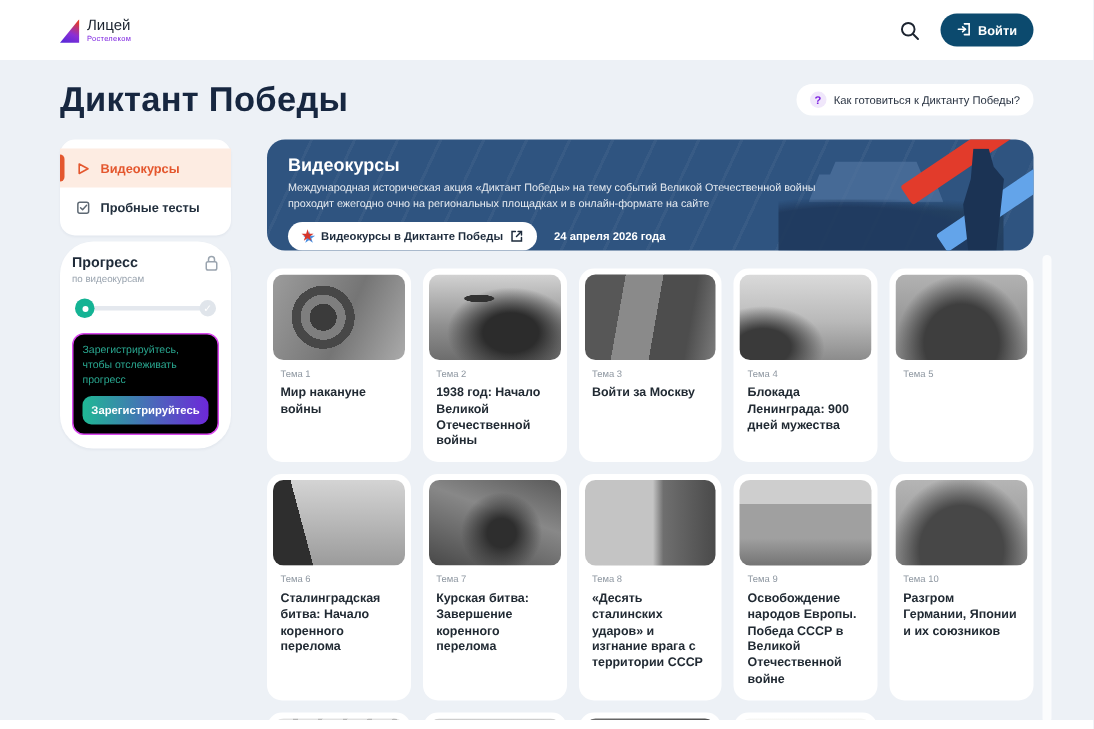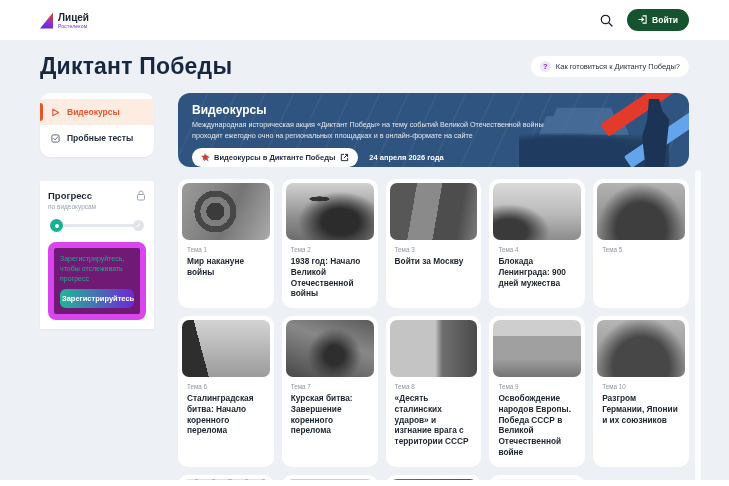--- a/index.html
+++ b/index.html
@@ -3,52 +3,52 @@
 <meta charset="utf-8">
 <style>
   *{margin:0;padding:0;box-sizing:border-box}
   html,body{width:729px;height:486px}
   body{font-family:"Liberation Sans",sans-serif;background:#edf1f6;overflow:hidden;position:relative}
 
   
   .header{height:40px;background:#fff;display:flex;align-items:center;justify-content:space-between;padding:0 40px}
   .logo{display:flex;align-items:flex-end;gap:5px;cursor:pointer}
   .logo-mark{width:13px;height:16px;background:linear-gradient(205deg,#e23b2b 10%,#8b2fd6 55%,#4e27d8);clip-path:polygon(100% 0,100% 100%,0 100%)}
-  .logo-t1{font-size:10px;font-weight:bold;color:#1c2430;line-height:1.1}
+  .logo-t1{font-size:10px;font-weight:normal;color:#1c2430;line-height:1.1}
   .logo-t2{font-size:5px;color:#7b1fe0;letter-spacing:.2px}
   .header-right{display:flex;align-items:center;gap:14px}
   .search-btn{background:none;border:none;cursor:pointer;display:flex}
-  .login-btn{display:flex;gap:5px;background:#14532d;color:#fff;font-size:8.5px;font-weight:bold;border:none;border-radius:13px;padding:6px 11px;cursor:pointer;font-family:inherit}
+  .login-btn{display:flex;gap:5px;background:#0c4a6e;color:#fff;font-size:8.5px;font-weight:bold;border:none;border-radius:13px;padding:6px 11px;cursor:pointer;font-family:inherit}
 
   
   .page{padding:0 40px}
   .title-row{display:flex;justify-content:space-between;align-items:center;margin-top:13px}
   .page-title{font-size:23px;font-weight:bold;color:#172740;letter-spacing:.2px}
   .help-pill{display:flex;align-items:center;gap:5px;background:#fff;border:none;border-radius:13px;padding:5px 9px;font-size:7.5px;color:#2a3443;cursor:pointer;font-family:inherit}
   .help-q{width:11px;height:11px;border-radius:50%;background:#f0e7fb;color:#7b1fe0;font-size:7.5px;display:flex;align-items:center;justify-content:center;font-weight:bold}
 
   
   .layout{display:flex;gap:24px;margin-top:13px;align-items:flex-start}
   .sidebar{width:114px;flex-shrink:0}
   .side-card{background:#fff;border-radius:10px;padding:6px 0;box-shadow:0 1px 2px rgba(20,40,80,.05)}
   .menu-item{display:flex;align-items:center;gap:7px;padding:8px 11px;font-size:8.5px;font-weight:bold;color:#23303e;position:relative;cursor:pointer}
   .menu-item.active{background:#fdece2;color:#e4572e}
   .menu-item.active::before{content:"";position:absolute;left:0;top:4px;bottom:4px;width:3px;border-radius:0 3px 3px 0;background:#e4572e}
   .menu-icon{display:flex;flex-shrink:0}
 
-  .progress-card{margin-top:24px;background:#fff;border-radius:1px;padding:9px 8px;box-shadow:0 1px 2px rgba(20,40,80,.05)}
+  .progress-card{margin-top:4px;background:#fff;border-radius:22px;padding:9px 8px;box-shadow:0 1px 2px rgba(20,40,80,.05)}
   .progress-head{display:flex;justify-content:space-between;align-items:flex-start}
   .progress-title{font-size:9.5px;font-weight:bold;color:#1e2a38}
   .progress-sub{font-size:6.5px;color:#9aa4af;margin-top:2px}
   .slider{position:relative;height:13px;margin:9px 2px 10px}
   .slider-track{position:absolute;left:5px;right:5px;top:5px;height:3px;background:#e4e8ee;border-radius:2px}
   .slider-dot{position:absolute;left:0;top:0;width:13px;height:13px;border-radius:50%;background:#14b394;cursor:pointer}
   .slider-dot::after{content:"";position:absolute;left:4.5px;top:4.5px;width:4px;height:4px;border-radius:50%;background:#fff}
   .slider-end{position:absolute;right:0;top:1px;width:11px;height:11px;border-radius:50%;background:#e0e5eb;color:#fff;font-size:7px;display:flex;align-items:center;justify-content:center}
-  .register-box{border:6px solid #d946ef;background:#701a75;border-radius:8px;padding:6px}
+  .register-box{border:1px solid #d946ef;background:#000000;border-radius:8px;padding:6px}
   .register-note{font-size:7px;color:#29a68f;line-height:1.4}
   .register-btn{margin-top:6px;width:100%;border:none;border-radius:6px;padding:5px 2px;font-size:7.5px;font-weight:bold;color:#fff;background:linear-gradient(90deg,#1fb894,#6d28d9);cursor:pointer;font-family:inherit}
 
   
   .main{flex:1;min-width:0}
   .banner{position:relative;background:#2f5480;border-radius:12px;padding:10px 14px;overflow:hidden;height:74px}
   .banner::after{content:"";position:absolute;inset:0;background:repeating-linear-gradient(115deg,rgba(255,255,255,.045) 0 2px,transparent 2px 26px)}
   .banner-title{font-size:12px;font-weight:bold;color:#fff;position:relative;z-index:2}
   .banner-desc{font-size:7.2px;color:rgba(255,255,255,.88);line-height:1.5;margin-top:3px;max-width:365px;position:relative;z-index:2}
   .banner-row{display:flex;align-items:center;gap:11px;margin-top:6px;position:relative;z-index:2}

